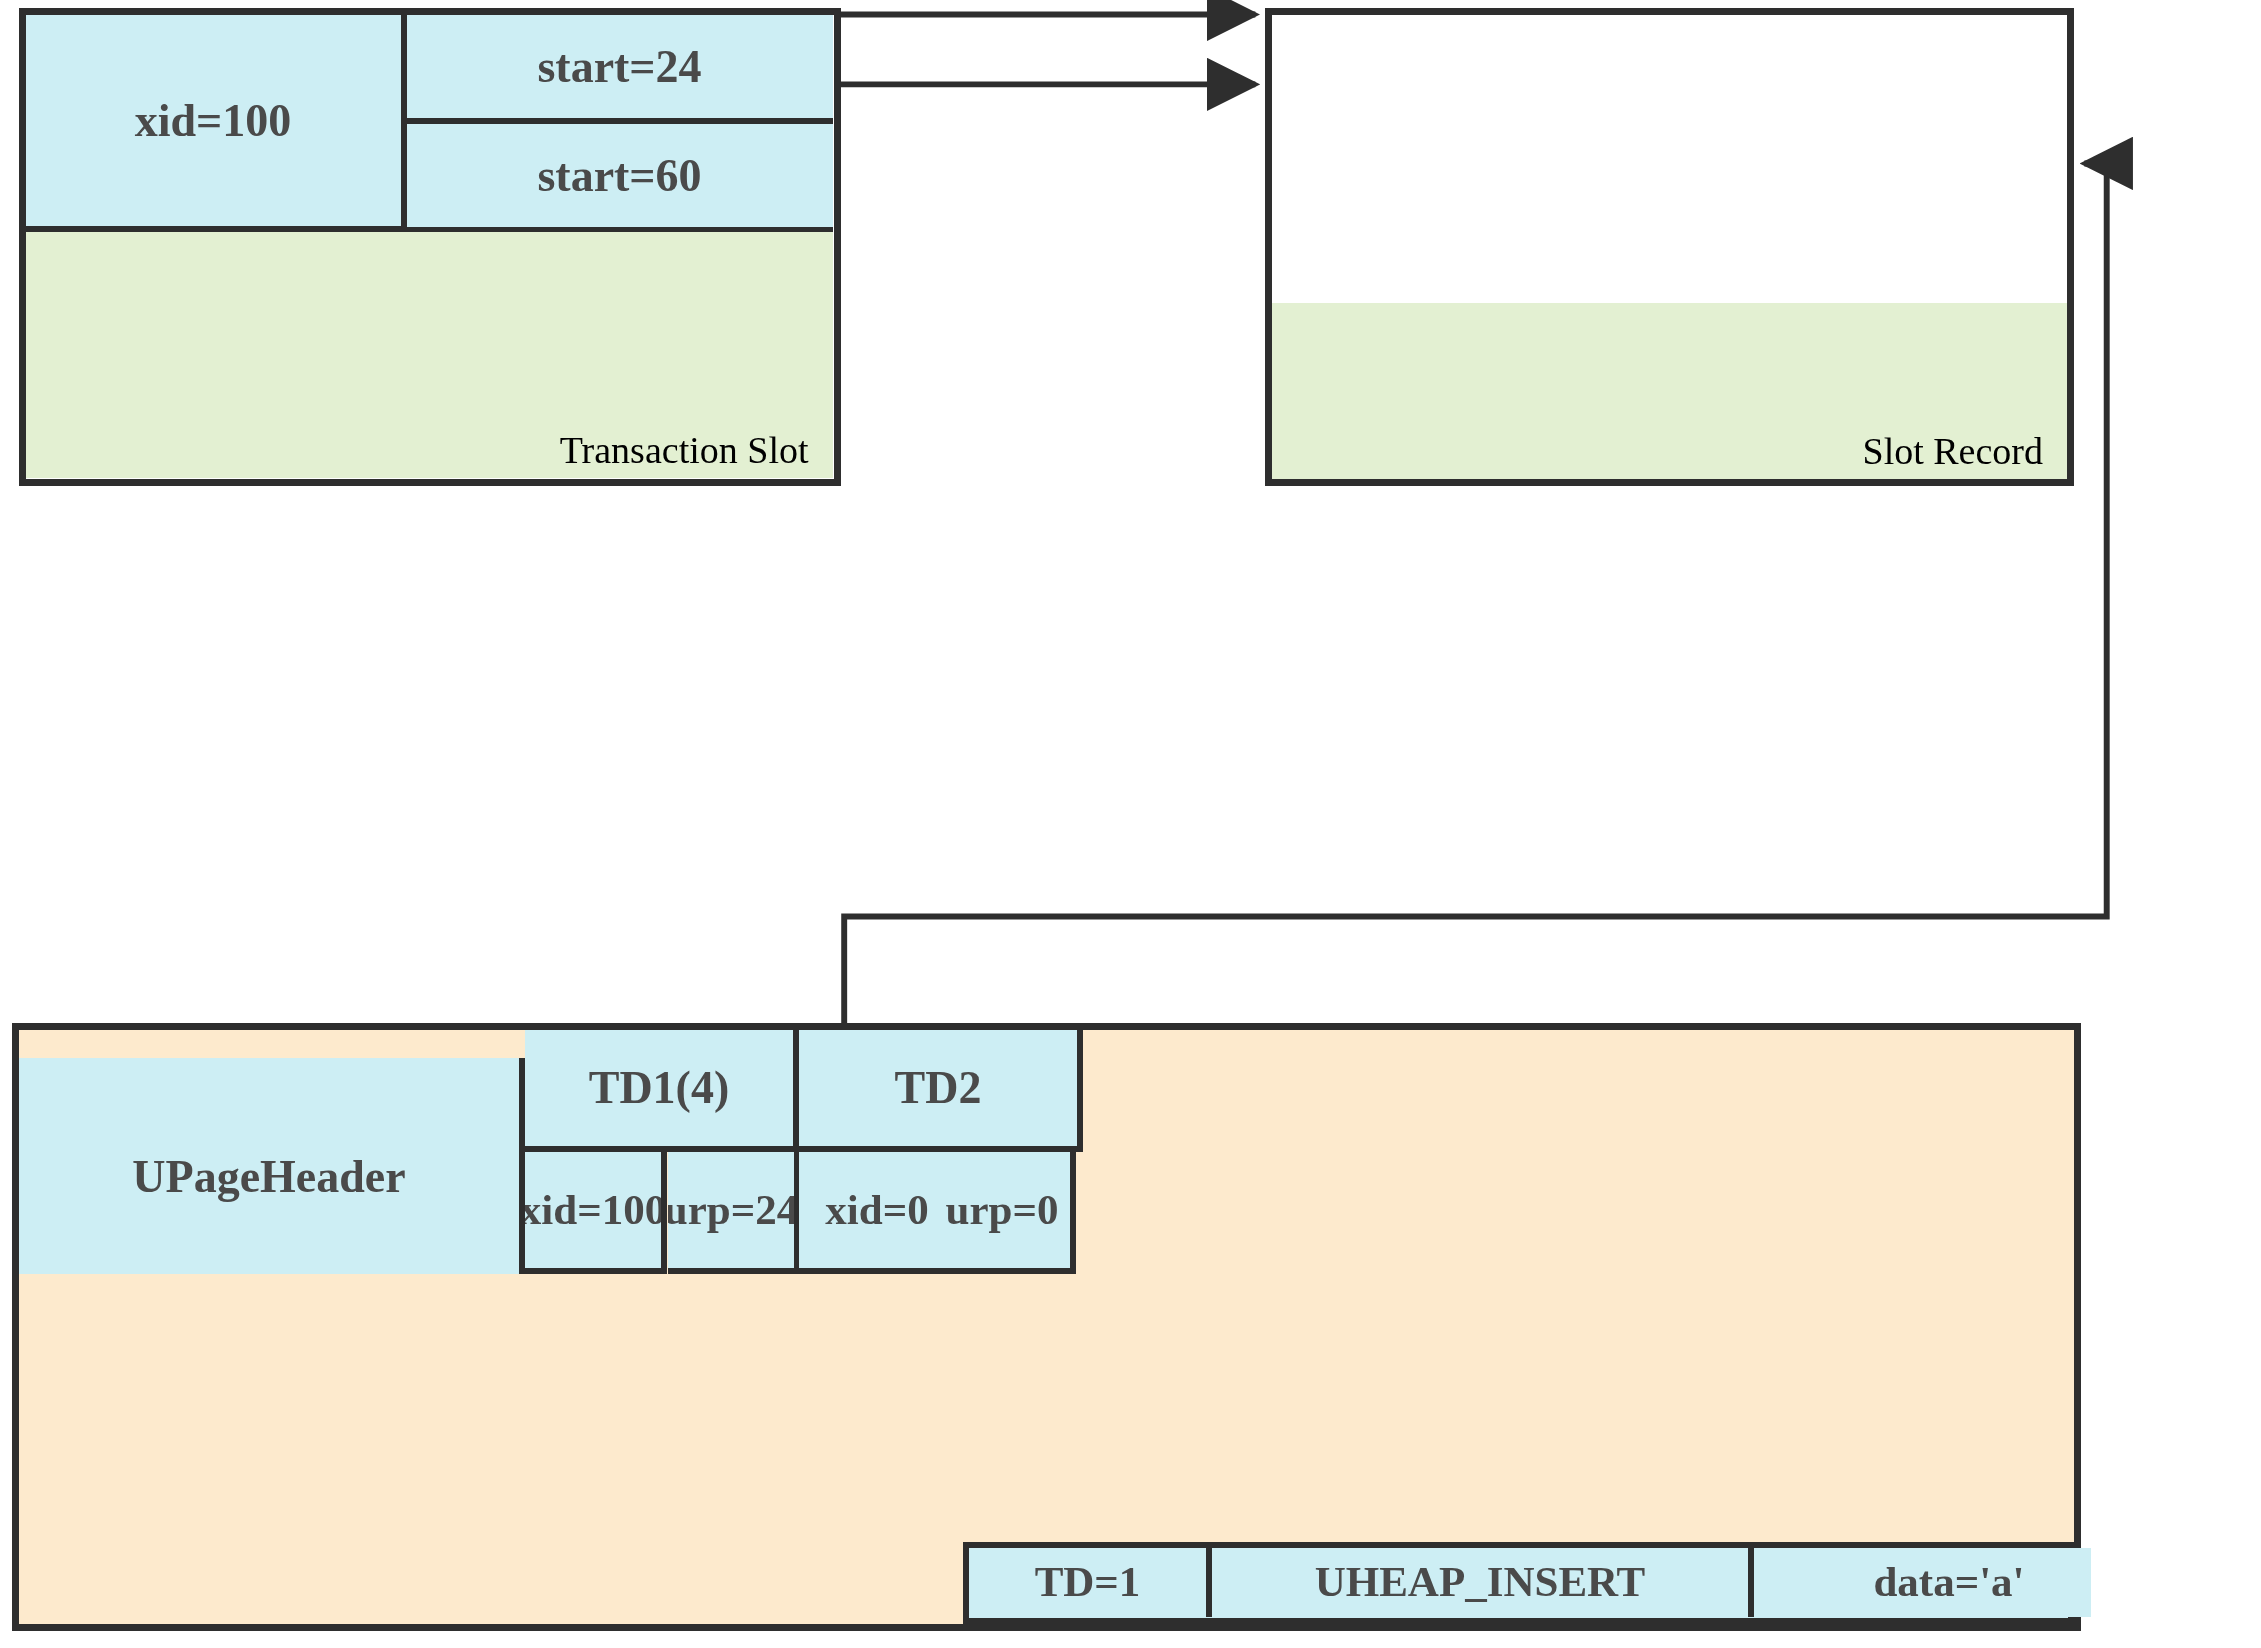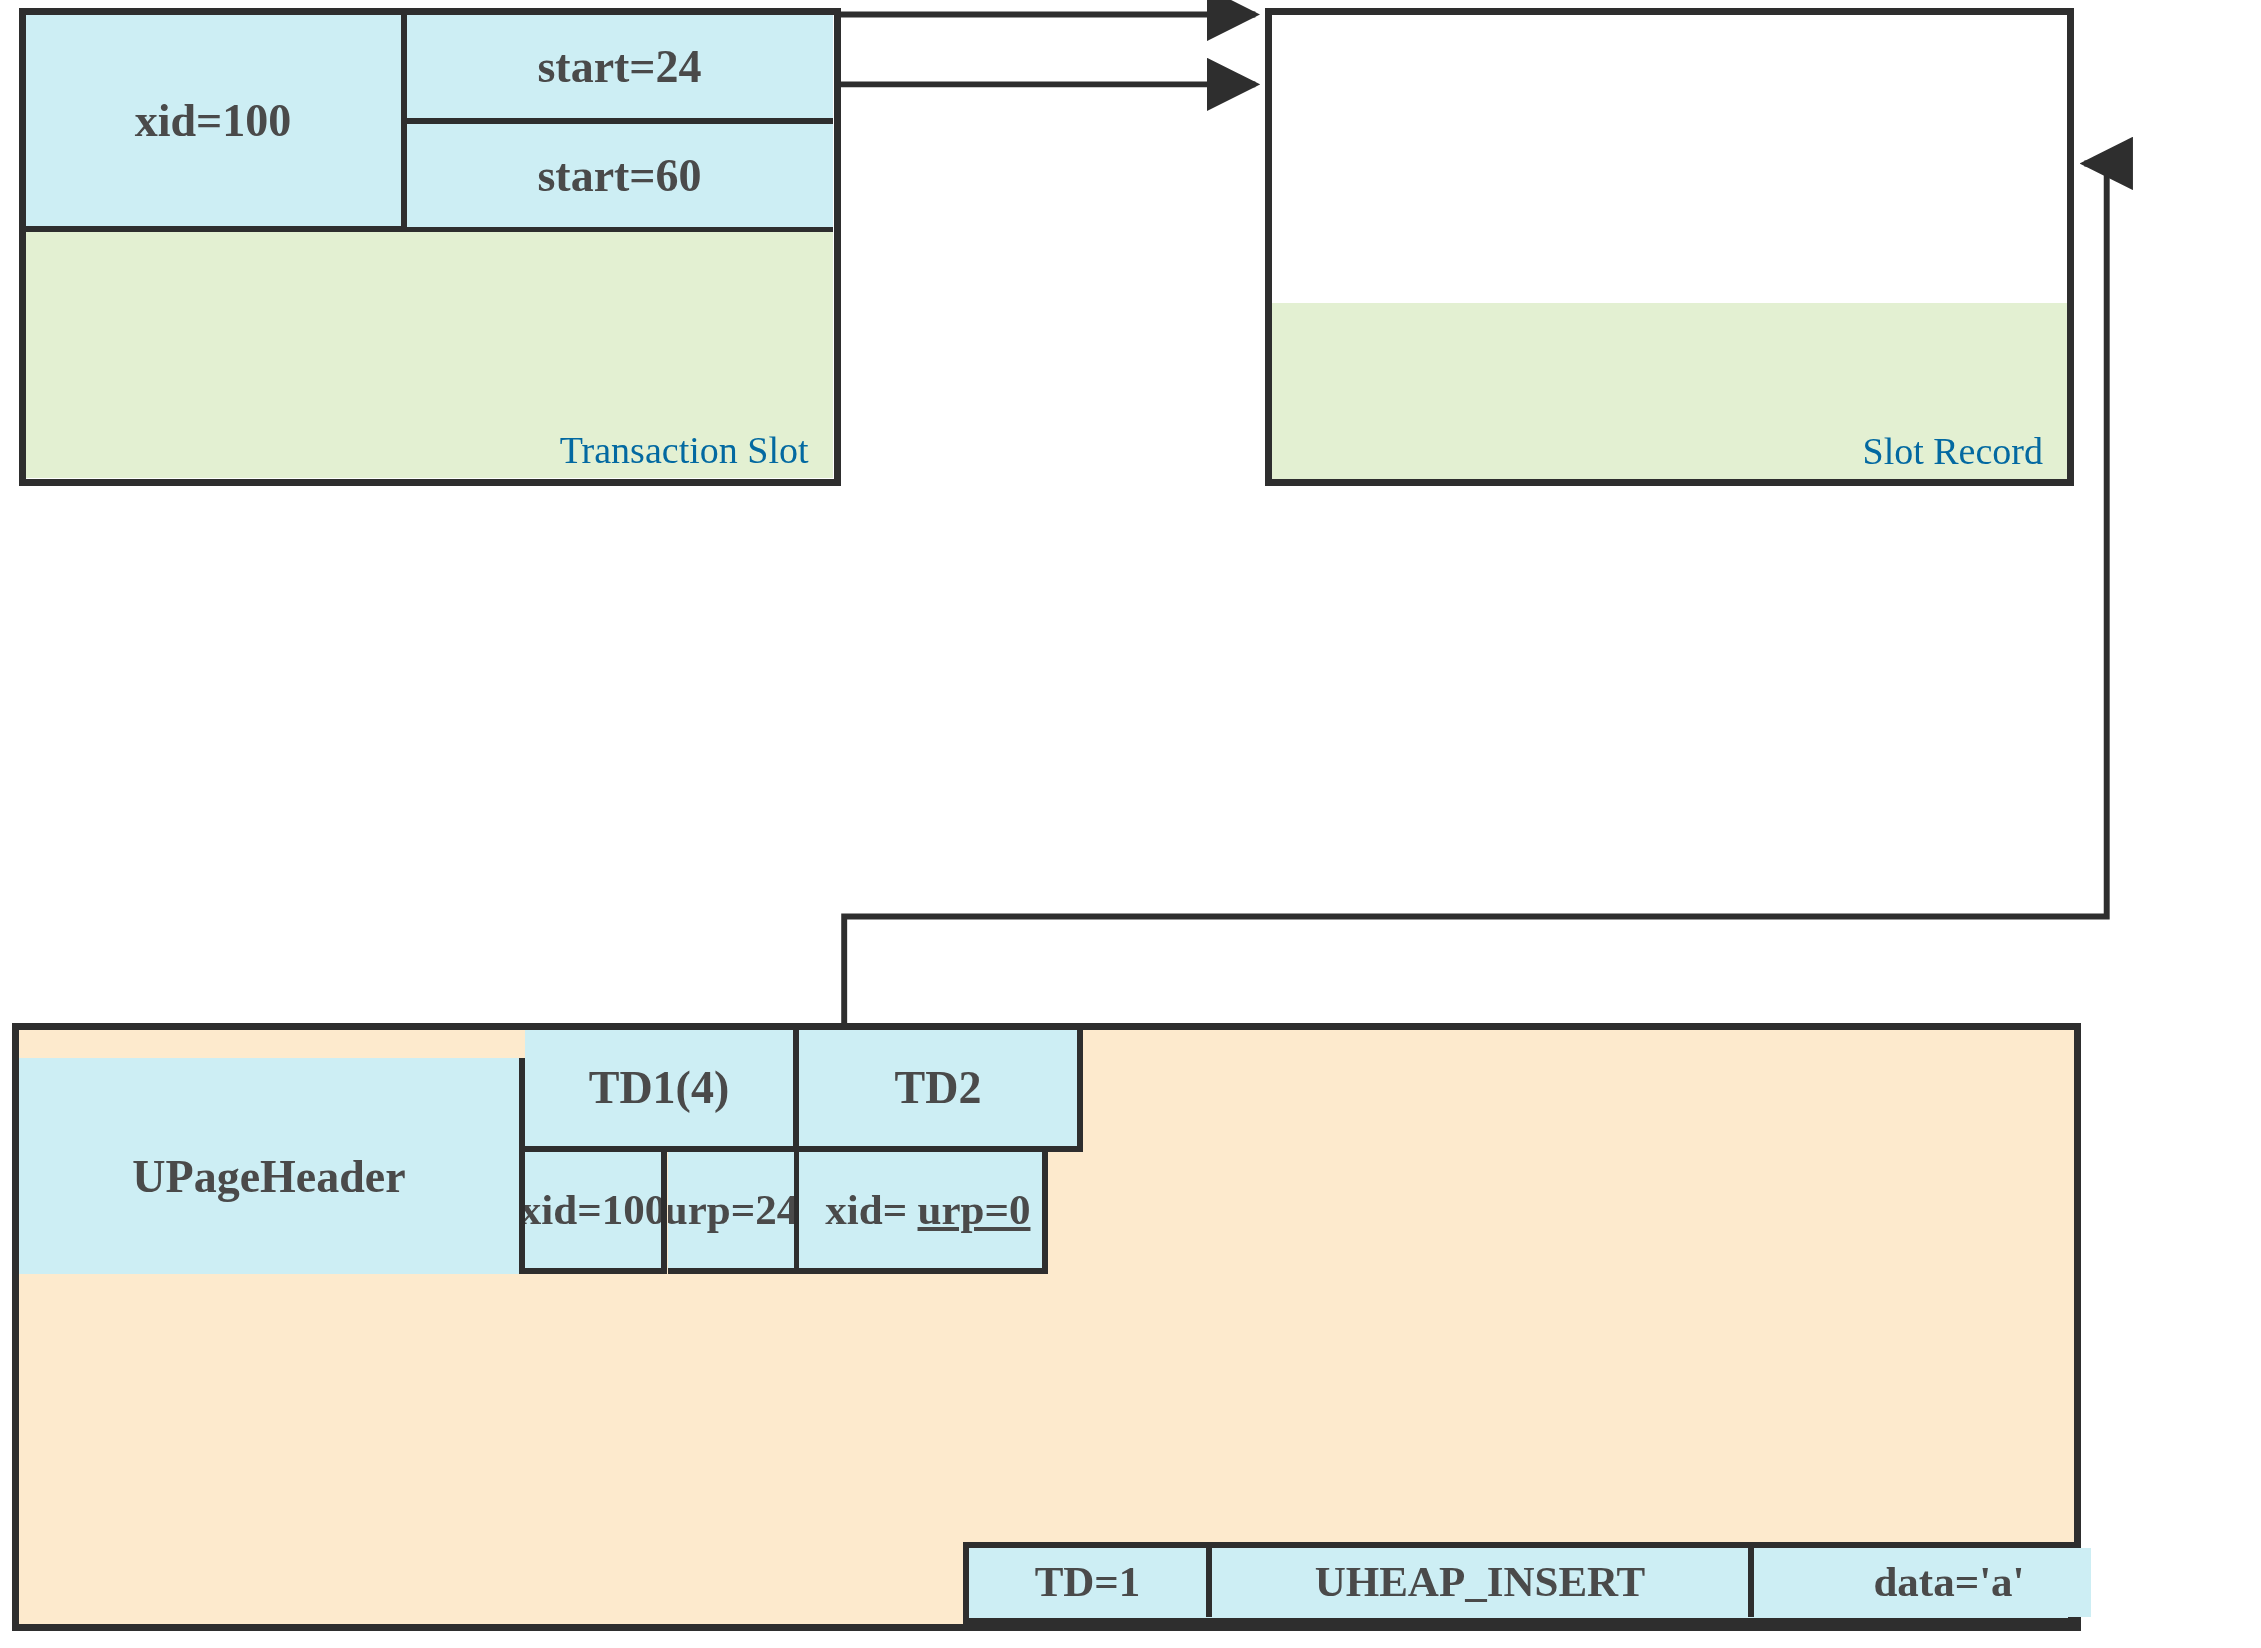--- a/index.html
+++ b/index.html
@@ -47,21 +47,21 @@
   .bold   { font-weight: bold; }
   .f-lg   { font-size: 46px; }
   .f-md   { font-size: 43px; }
 
   .label-br {
     position: absolute;
     right: 24px;
     bottom: 6.6px;
     font-size: 38px;
     font-weight: normal;
-    color: #0369a1;
+    color: #000000;
     white-space: nowrap;
   }
 
   
   #wires {
     position: absolute;
     left: 0; top: 0;
     width: 2261px;
     height: 1648px;
     pointer-events: none;
@@ -132,21 +132,21 @@
     <div class="cell blue bold f-md b-r b-b" style="left:506px; top:122px; width:142px; height:122px;">
       <span>xid=100</span>
     </div>
     <div class="cell blue bold f-md b-r b-b" style="left:649px; top:122px; width:132px; height:122px;">
       <span>urp=24</span>
     </div>
 
     <div class="cell blue bold f-md b-r b-b" style="left:780px; top:122px; width:162px; height:122px;">
       <span>xid=0</span>
     </div>
-    <div class="cell blue bold f-md b-r b-b" style="left:887px; top:122px; width:142px; height:122px;text-decoration:underline;">
+    <div class="cell blue bold f-md b-r b-b" style="left:915px; top:122px; width:142px; height:122px;">
       <span>urp=0</span>
     </div>
 
     <div class="cell peach" style="left:0; top:244px; width:2055px; height:350px;"></div>
 
     <div style="position:absolute; left:944px; top:512px; width:1111px; height:82px;
                 box-sizing:border-box; border:6.6px solid #2e2e2e; background:#cdeef4;">
       <div class="cell blue bold f-md b-r" style="left:0; top:0; width:243px; height:69px;">
         <span>TD=1</span>
       </div>

